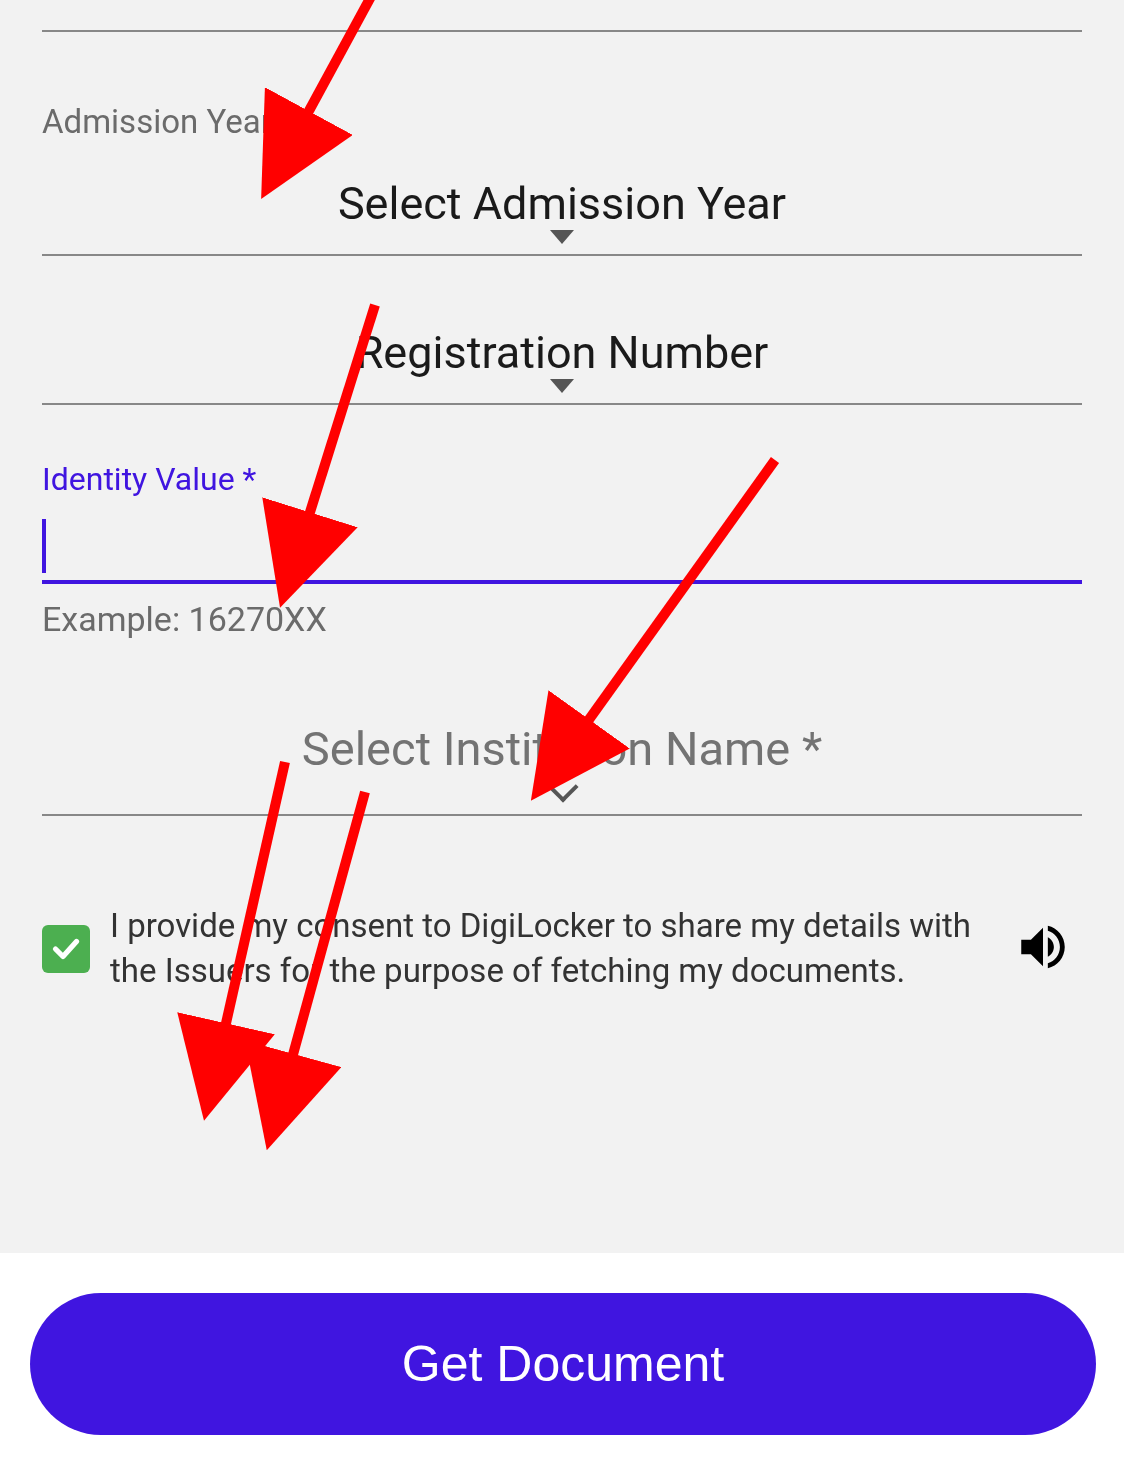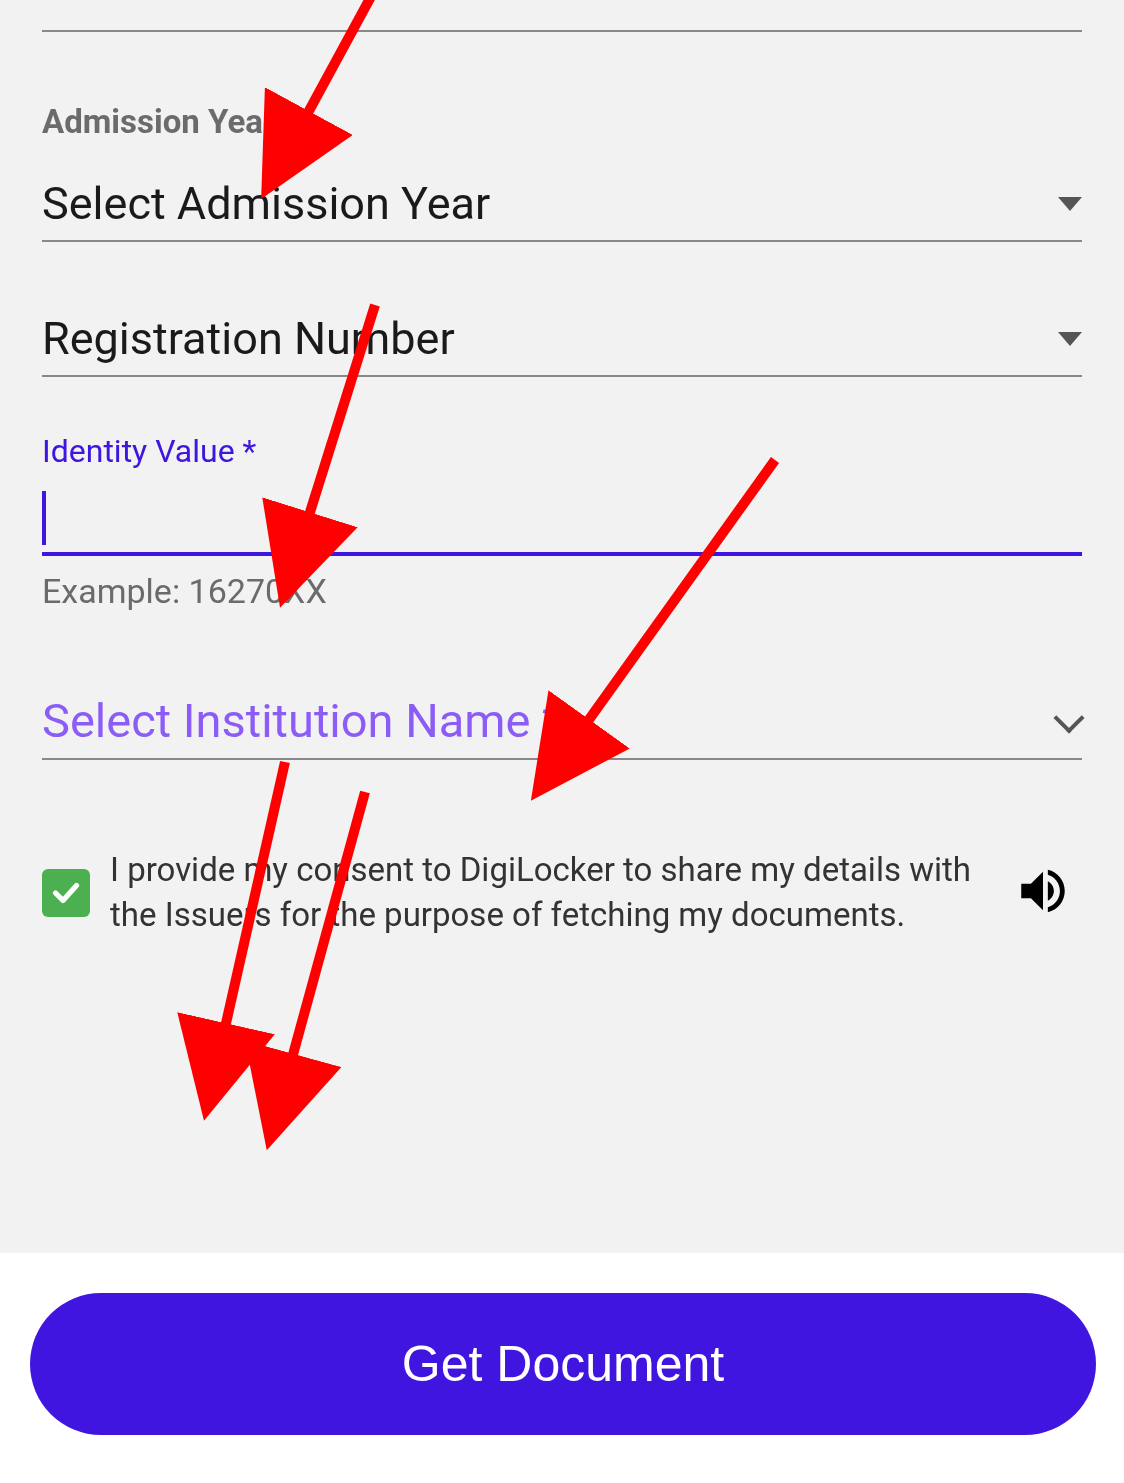--- a/index.html
+++ b/index.html
@@ -17,45 +17,46 @@
     }
     .form-container {
       padding: 0 42px;
     }
     .form-group {
       margin-top: 70px;
     }
     .field-label {
       font-size: 33px;
       color: #6b6b6b;
-      font-weight: 700;
+      font-weight: 400;
       margin-bottom: 36px;
     }
     .field-label-active {
       font-size: 32px;
       color: #4015e0;
       font-weight: 400;
       margin-bottom: 14px;
     }
     .select-row {
       display: flex;
       align-items: center;
       justify-content: space-between;
       border-bottom: 2px solid #888;
       padding-bottom: 10px;
       cursor: pointer;
+      flex-direction: column;
     }
     .select-value {
       font-size: 45px;
       color: #1a1a1a;
       font-weight: 400;
     }
     .select-placeholder {
       font-size: 47px;
-      color: #8b5cf6;
+      color: #737373;
       font-weight: 400;
     }
     .caret-down {
       width: 0;
       height: 0;
       border-left: 12px solid transparent;
       border-right: 12px solid transparent;
       border-top: 14px solid #555;
     }
     .chevron-down {

